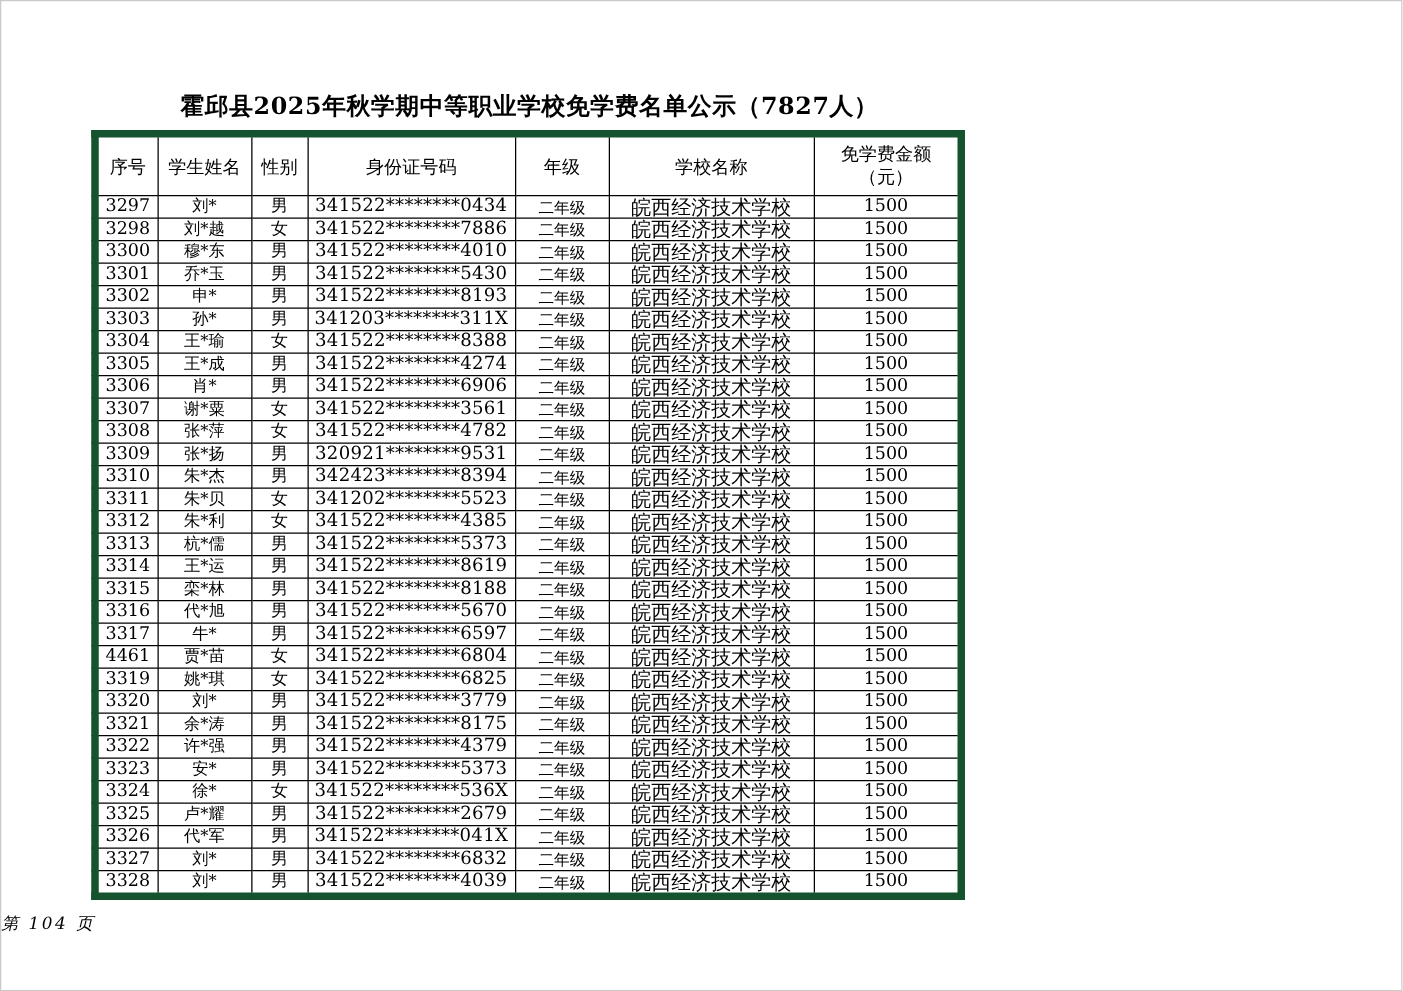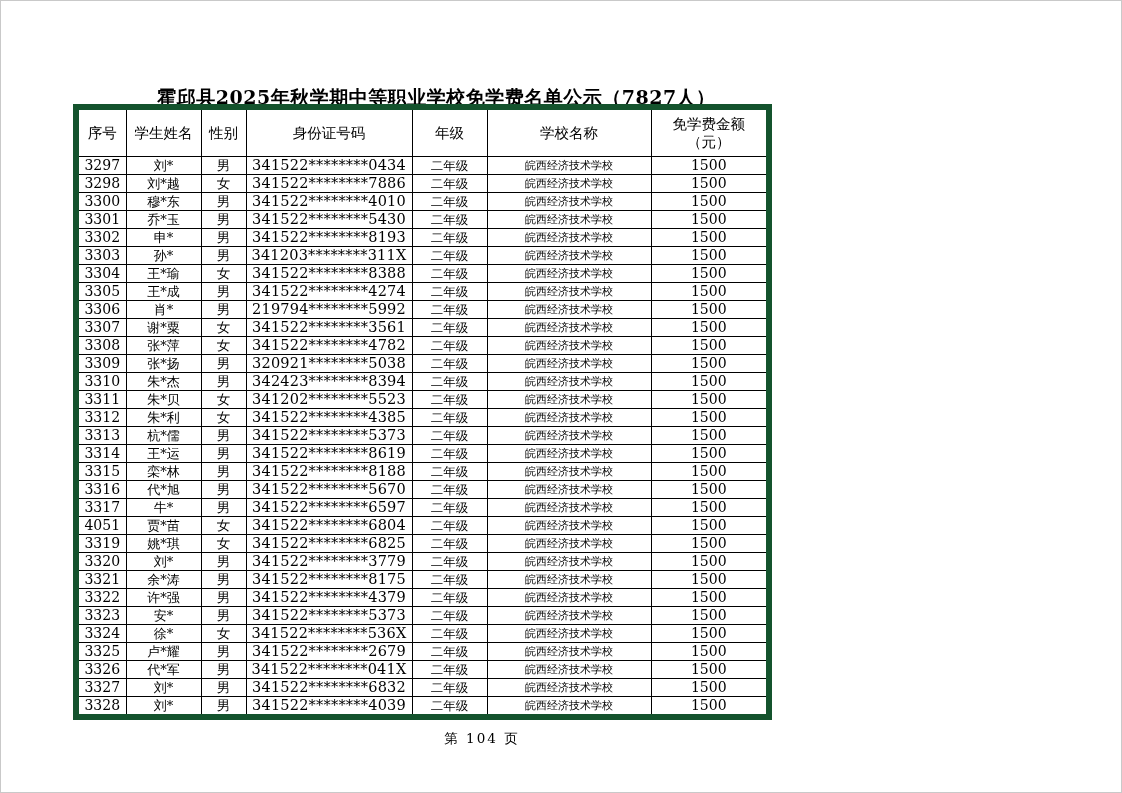--- a/index.html
+++ b/index.html
@@ -16,21 +16,21 @@
     box-sizing: border-box;
     overflow: hidden;
     font-family: "DejaVu Serif", "Liberation Serif", serif;
     color: #000000;
   }
   .doc-title {
     position: absolute;
     left: 72px;
     width: 693px;
     top: 67px;
-    margin: 17px;
+    margin: 4px;
     text-align: center;
     font-size: 19px;
     font-weight: bold;
     letter-spacing: 0.5px;
     white-space: nowrap;
   }
   table.roster {
     position: absolute;
     left: 72px;
     top: 103px;
@@ -68,33 +68,34 @@
     text-align: left;
     padding-left: 3px;
     font-size: 14.5px;
     letter-spacing: 0.2px;
   }
   th.amount-head {
     text-align: left;
     padding-left: 4px;
     line-height: 1.25;
   }
-  td.school-cell { font-size: 11px; }
+  td.school-cell { font-size: 16px; }
   td.grade-cell  { font-size: 12.5px; }
   td.name-cell   { font-size: 13px; }
   td.amount-cell { font-size: 14px; }
   td.seq-cell    { font-size: 14px; }
   .page-footer {
     position: absolute;
     left: 0;
     top: 729px;
     width: 962px;
-    text-align: center;
+    text-align: left;
     font-size: 13.5px;
     letter-spacing: 2px;
+    font-style: italic;
   }
 </style>
 </head>
 <body>
 
 <div class="page">
 
   <h1 class="doc-title">霍邱县2025年秋学期中等职业学校免学费名单公示（7827人）</h1>
 
   <table class="roster">
@@ -191,21 +192,21 @@
       <td class="gender-cell">男</td>
       <td class="id-cell">341522********4274</td>
       <td class="grade-cell">二年级</td>
       <td class="school-cell">皖西经济技术学校</td>
       <td class="amount-cell">1500</td>
     </tr>
         <tr>
       <td class="seq-cell">3306</td>
       <td class="name-cell">肖*</td>
       <td class="gender-cell">男</td>
-      <td class="id-cell">219794********5992</td>
+      <td class="id-cell">341522********6906</td>
       <td class="grade-cell">二年级</td>
       <td class="school-cell">皖西经济技术学校</td>
       <td class="amount-cell">1500</td>
     </tr>
         <tr>
       <td class="seq-cell">3307</td>
       <td class="name-cell">谢*粟</td>
       <td class="gender-cell">女</td>
       <td class="id-cell">341522********3561</td>
       <td class="grade-cell">二年级</td>
@@ -218,21 +219,21 @@
       <td class="gender-cell">女</td>
       <td class="id-cell">341522********4782</td>
       <td class="grade-cell">二年级</td>
       <td class="school-cell">皖西经济技术学校</td>
       <td class="amount-cell">1500</td>
     </tr>
         <tr>
       <td class="seq-cell">3309</td>
       <td class="name-cell">张*扬</td>
       <td class="gender-cell">男</td>
-      <td class="id-cell">320921********5038</td>
+      <td class="id-cell">320921********9531</td>
       <td class="grade-cell">二年级</td>
       <td class="school-cell">皖西经济技术学校</td>
       <td class="amount-cell">1500</td>
     </tr>
         <tr>
       <td class="seq-cell">3310</td>
       <td class="name-cell">朱*杰</td>
       <td class="gender-cell">男</td>
       <td class="id-cell">342423********8394</td>
       <td class="grade-cell">二年级</td>
@@ -296,21 +297,21 @@
         <tr>
       <td class="seq-cell">3317</td>
       <td class="name-cell">牛*</td>
       <td class="gender-cell">男</td>
       <td class="id-cell">341522********6597</td>
       <td class="grade-cell">二年级</td>
       <td class="school-cell">皖西经济技术学校</td>
       <td class="amount-cell">1500</td>
     </tr>
         <tr>
-      <td class="seq-cell">4051</td>
+      <td class="seq-cell">4461</td>
       <td class="name-cell">贾*苗</td>
       <td class="gender-cell">女</td>
       <td class="id-cell">341522********6804</td>
       <td class="grade-cell">二年级</td>
       <td class="school-cell">皖西经济技术学校</td>
       <td class="amount-cell">1500</td>
     </tr>
         <tr>
       <td class="seq-cell">3319</td>
       <td class="name-cell">姚*琪</td>

